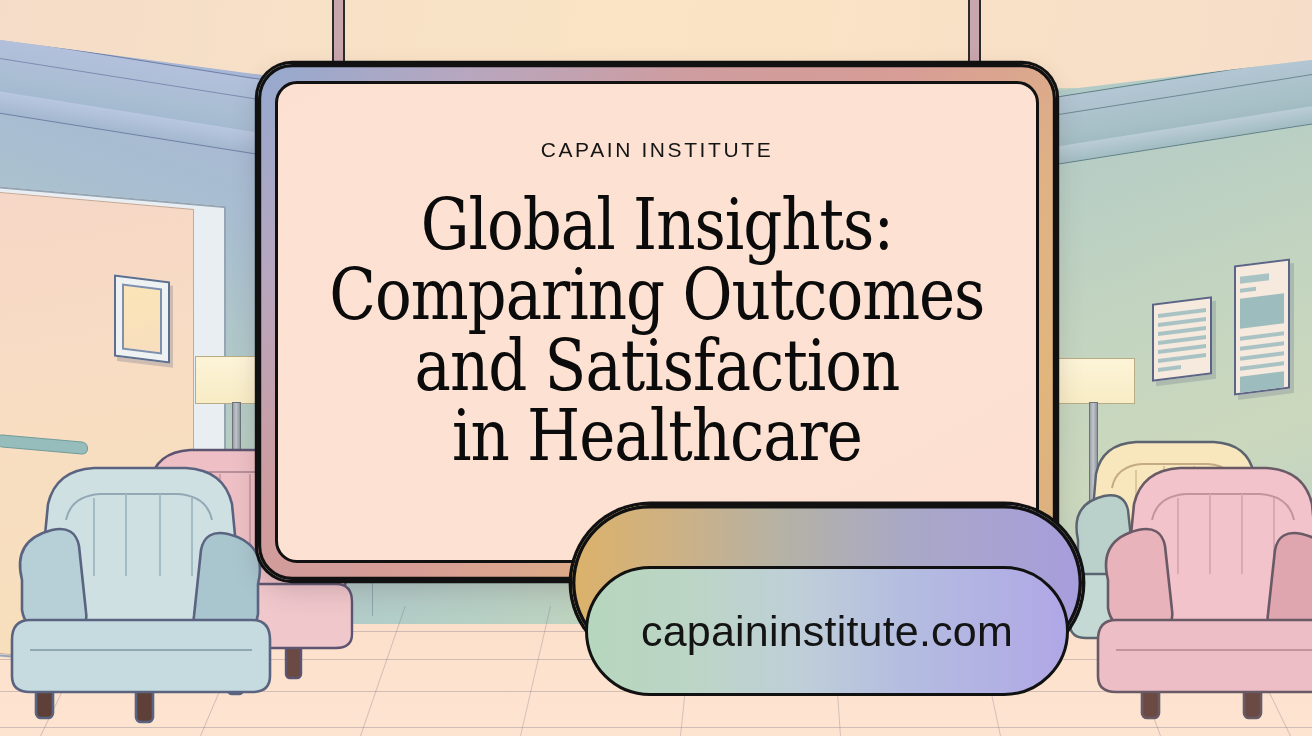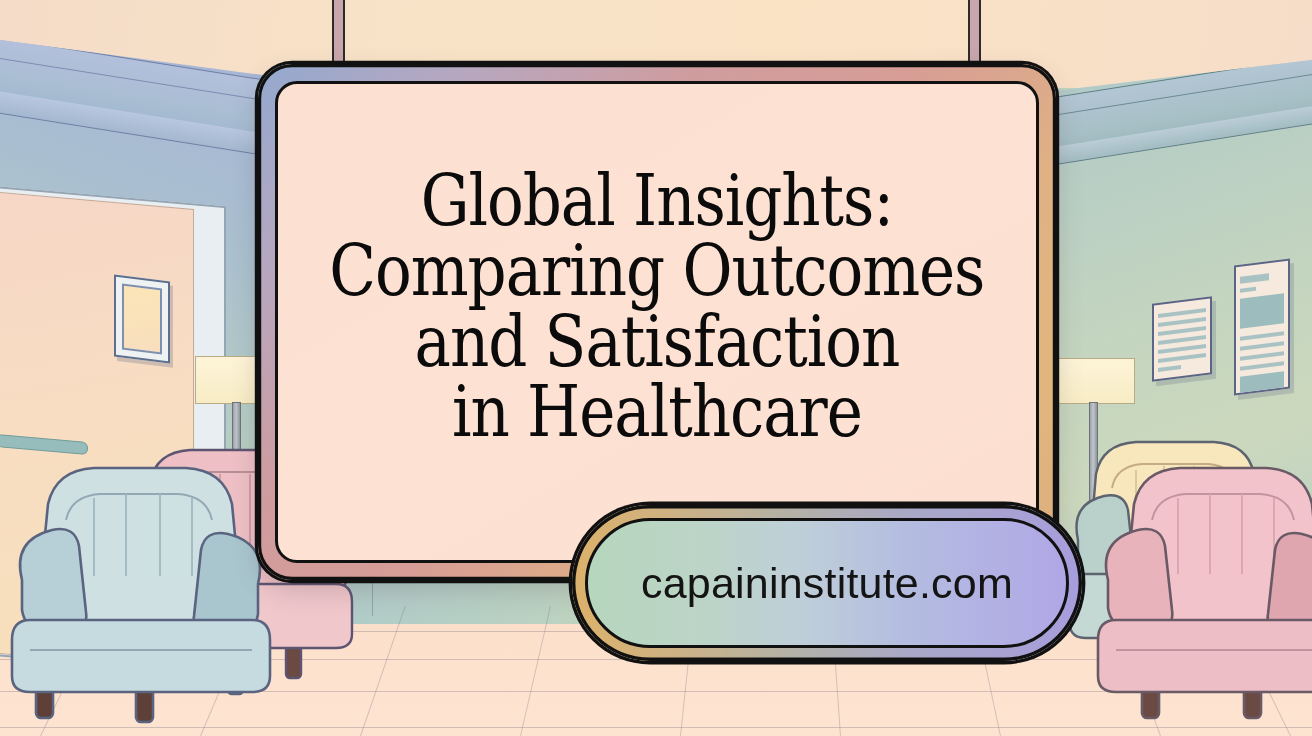--- a/index.html
+++ b/index.html
@@ -158,21 +158,21 @@
   #pill {
     position:absolute; left:572px; top:505px; width:510px; height:156px;
     border-radius:80px;
     background:linear-gradient(90deg,#dcb26a 0%,#cdb184 20%,#b4b2a6 42%,#a9a8c6 66%,#a79ddd 100%);
     padding:13px;
     box-shadow:0 0 0 3.4px #111 inset, 0 0 0 3.4px #111;
   }
   #pill-inner {
     width:100%; height:100%; border-radius:68px; border:3px solid #111;
     background:linear-gradient(90deg,#b6d6bd 0%,#bcd5c6 22%,#bfcfd8 44%,#b4bde0 66%,#b0a7e6 100%);
-    display:flex; align-items:center; justify-content:center;
+    display:flex; align-items:center; justify-content:center;margin-top:48px;
   }
   #pill-text { font-size:43px; color:#141414; font-family:"Liberation Sans", sans-serif; letter-spacing:.2px; }
 </style>
 </head>
 <body>
 
 <div id="scene">
 
   <div class="ceiling"></div>
   <div class="backwall"></div>
@@ -308,20 +308,21 @@
         <path d="M30 200 h206" fill="none" stroke="#c2929d" stroke-width="2"></path>
       </g>
     </svg>
   </div>
 
   <div class="rod" style="left:332px;height:70px;"></div>
   <div class="rod" style="left:968px;height:70px;"></div>
 
   <div id="board">
     <div id="board-inner">
+      <div id="eyebrow">CAPAIN INSTITUTE</div>
       <div id="headline">
         <span class="ln">Global Insights:</span>
         <span class="ln">Comparing Outcomes</span>
         <span class="ln">and Satisfaction</span>
         <span class="ln">in Healthcare</span>
       </div>
     </div>
   </div>
 
   <div id="pill">

